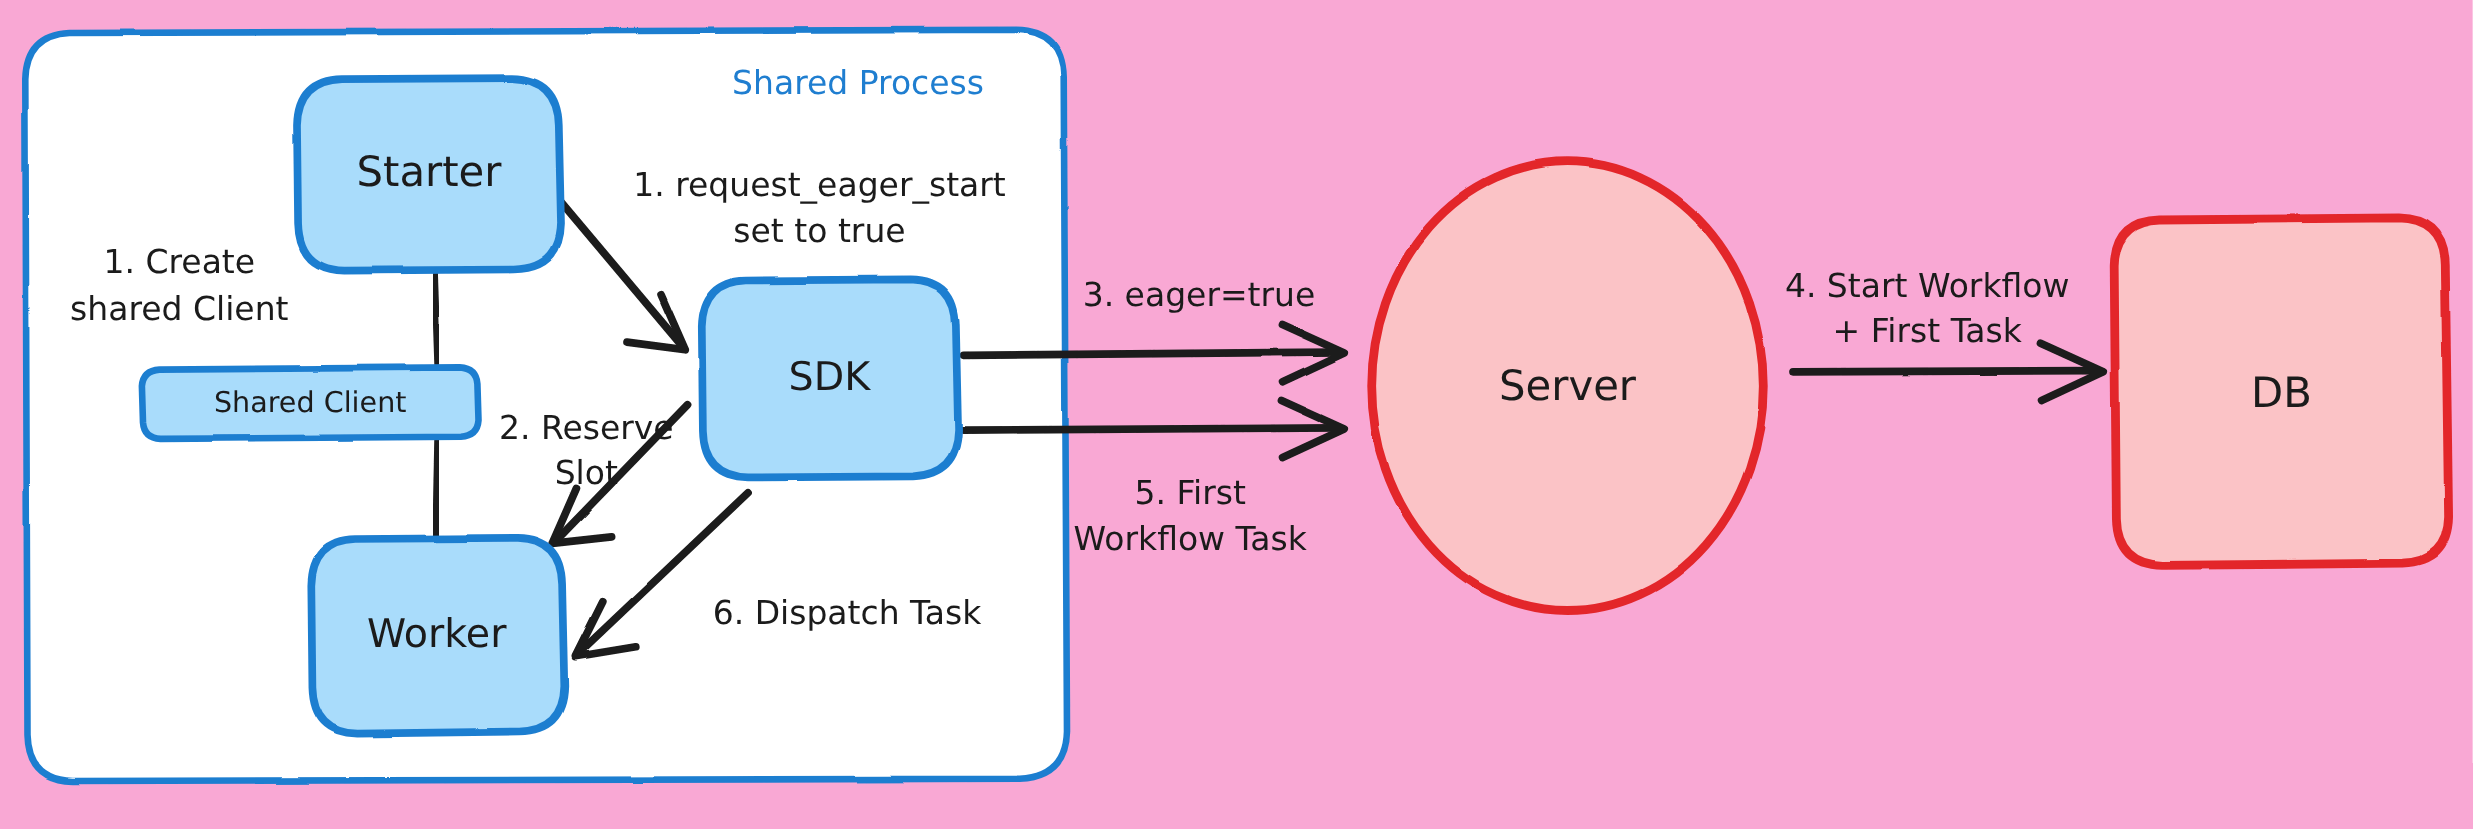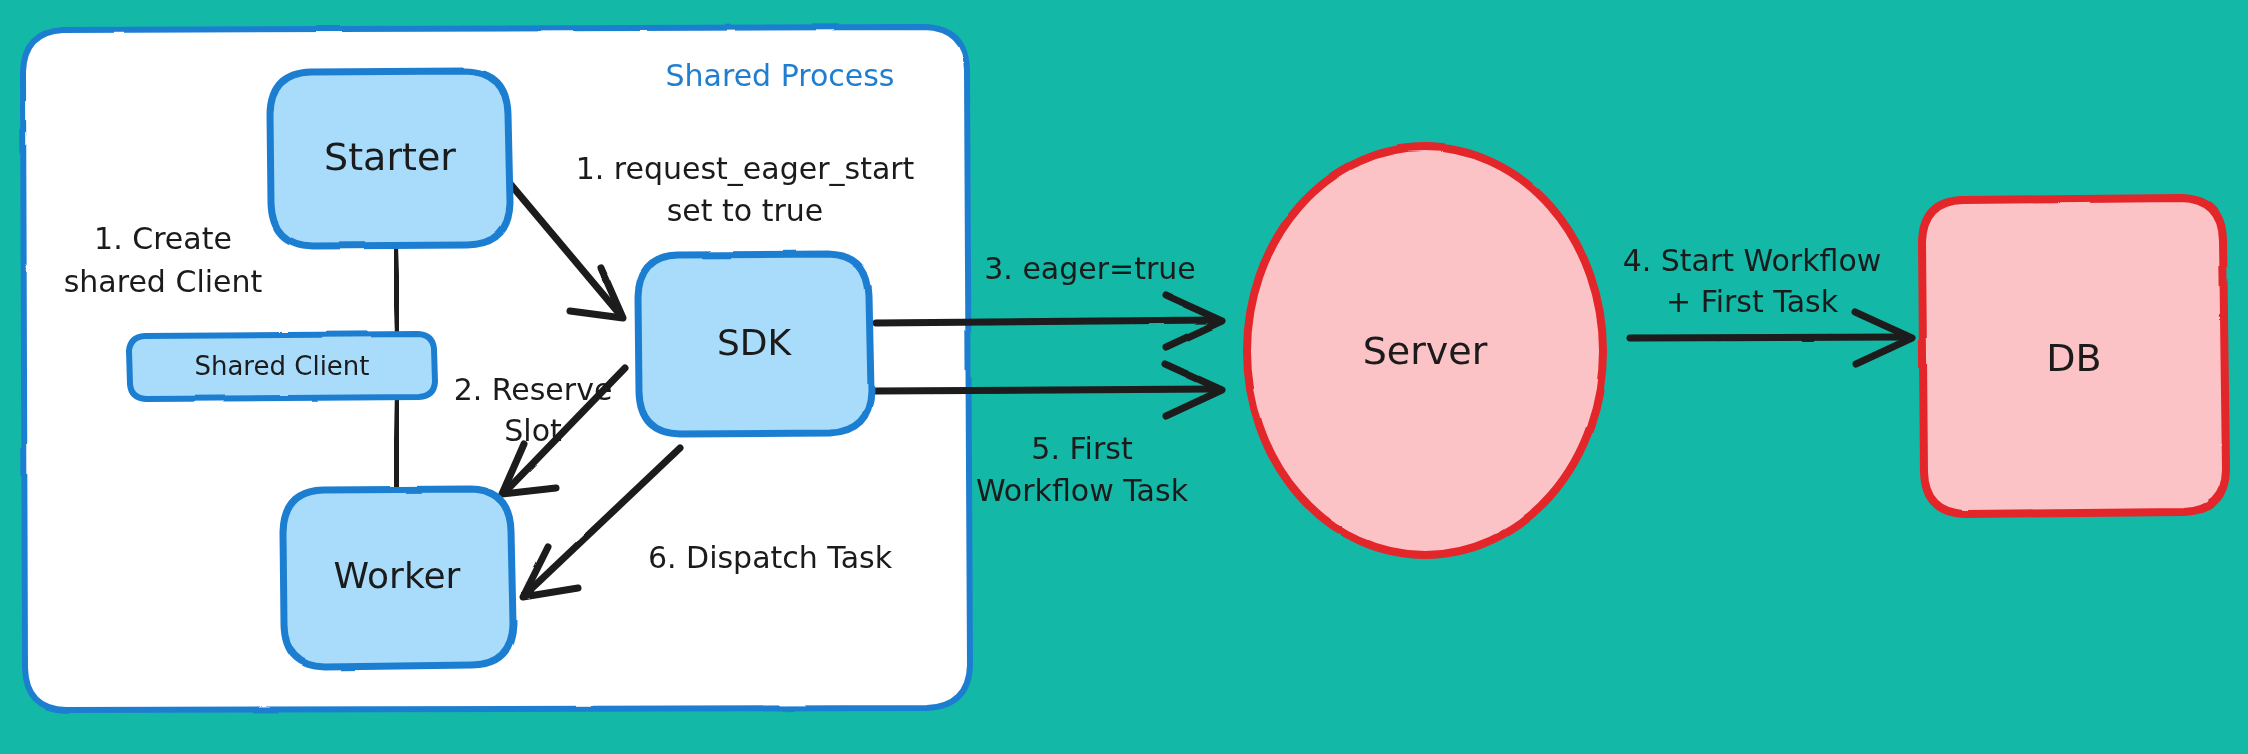--- a/index.html
+++ b/index.html
@@ -7,21 +7,21 @@
     padding: 0;
     background: #ffffff;
   }
   body {
     font-family: "DejaVu Sans", sans-serif;
   }
   #canvas {
     position: relative;
     width: 2248px;
     height: 754px;
-    background: #14b8a6;
+    background: #f9a8d4;
     overflow: hidden;
   }
   svg.layer {
     position: absolute;
     top: 0;
     left: 0;
     width: 2248px;
     height: 754px;
   }
   .node-label {

